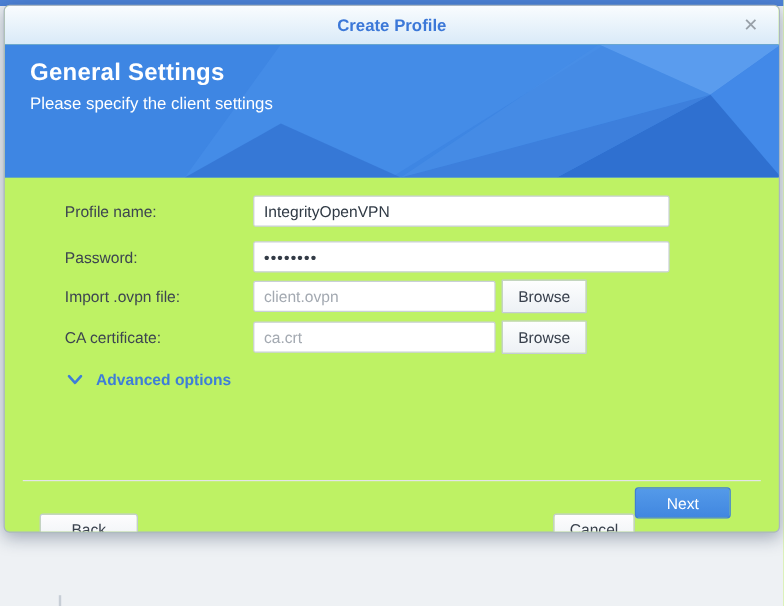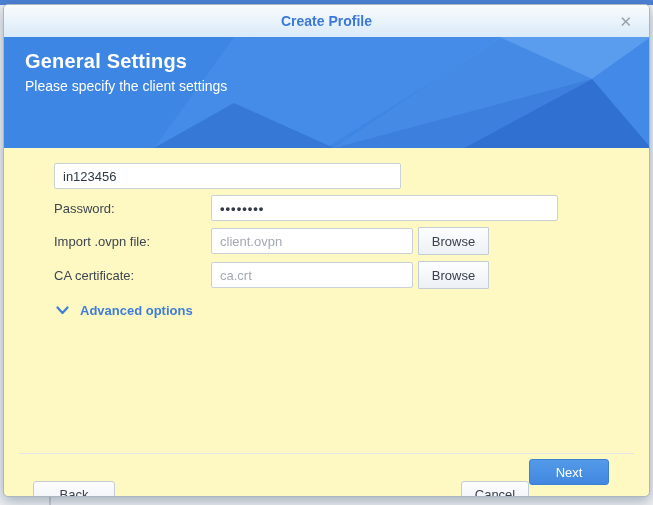--- a/index.html
+++ b/index.html
@@ -9,22 +9,22 @@
     background: #eef1f4;
     font-family: "Liberation Sans", "DejaVu Sans", sans-serif;
     overflow: hidden;
   }
   
   .bg-top-strip { position: absolute; top: 0; left: 0; width: 653px; height: 5px; background: #4d82d6; }
   .bg-bottom-line { position: absolute; left: 49px; top: 496px; width: 2px; height: 9px; background: #c7ced6; }
 
   .dialog {
     position: absolute; left: 3px; top: 4px;
-    width: 647px; height: 493px;
-    background: #fef9c3;
+    width: 647px; height: 440px;
+    background: #bef264;
     border: 1px solid #a9b6c3;
     border-radius: 5px;
     box-shadow: 0 4px 14px rgba(20,40,70,.35);
     box-sizing: border-box;
     overflow: hidden;
   }
 
   
   .titlebar {
     height: 32px;
@@ -132,23 +132,26 @@
       <polygon points="330,111 230,66 150,111" fill="#3373d2" opacity="0.8"></polygon>
     </svg>
     <div class="banner-text">
       <h1>General Settings</h1>
       <p>Please specify the client settings</p>
     </div>
   </div>
 
   <div class="form-area">
 
+    <div class="form-row">
+      <label>Profile name:</label>
+      <input class="text-input full" type="text" value="IntegrityOpenVPN" style="">
+    </div>
 
     <div class="form-row">
-      <input class="text-input full" type="text" value="in123456" style="">
     </div>
 
     <div class="form-row">
       <label>Password:</label>
       <input class="text-input full pw" type="text" value="••••••••" style="">
     </div>
 
     <div class="form-row">
       <label>Import .ovpn file:</label>
       <input class="text-input short" type="text" placeholder="client.ovpn" style="">

